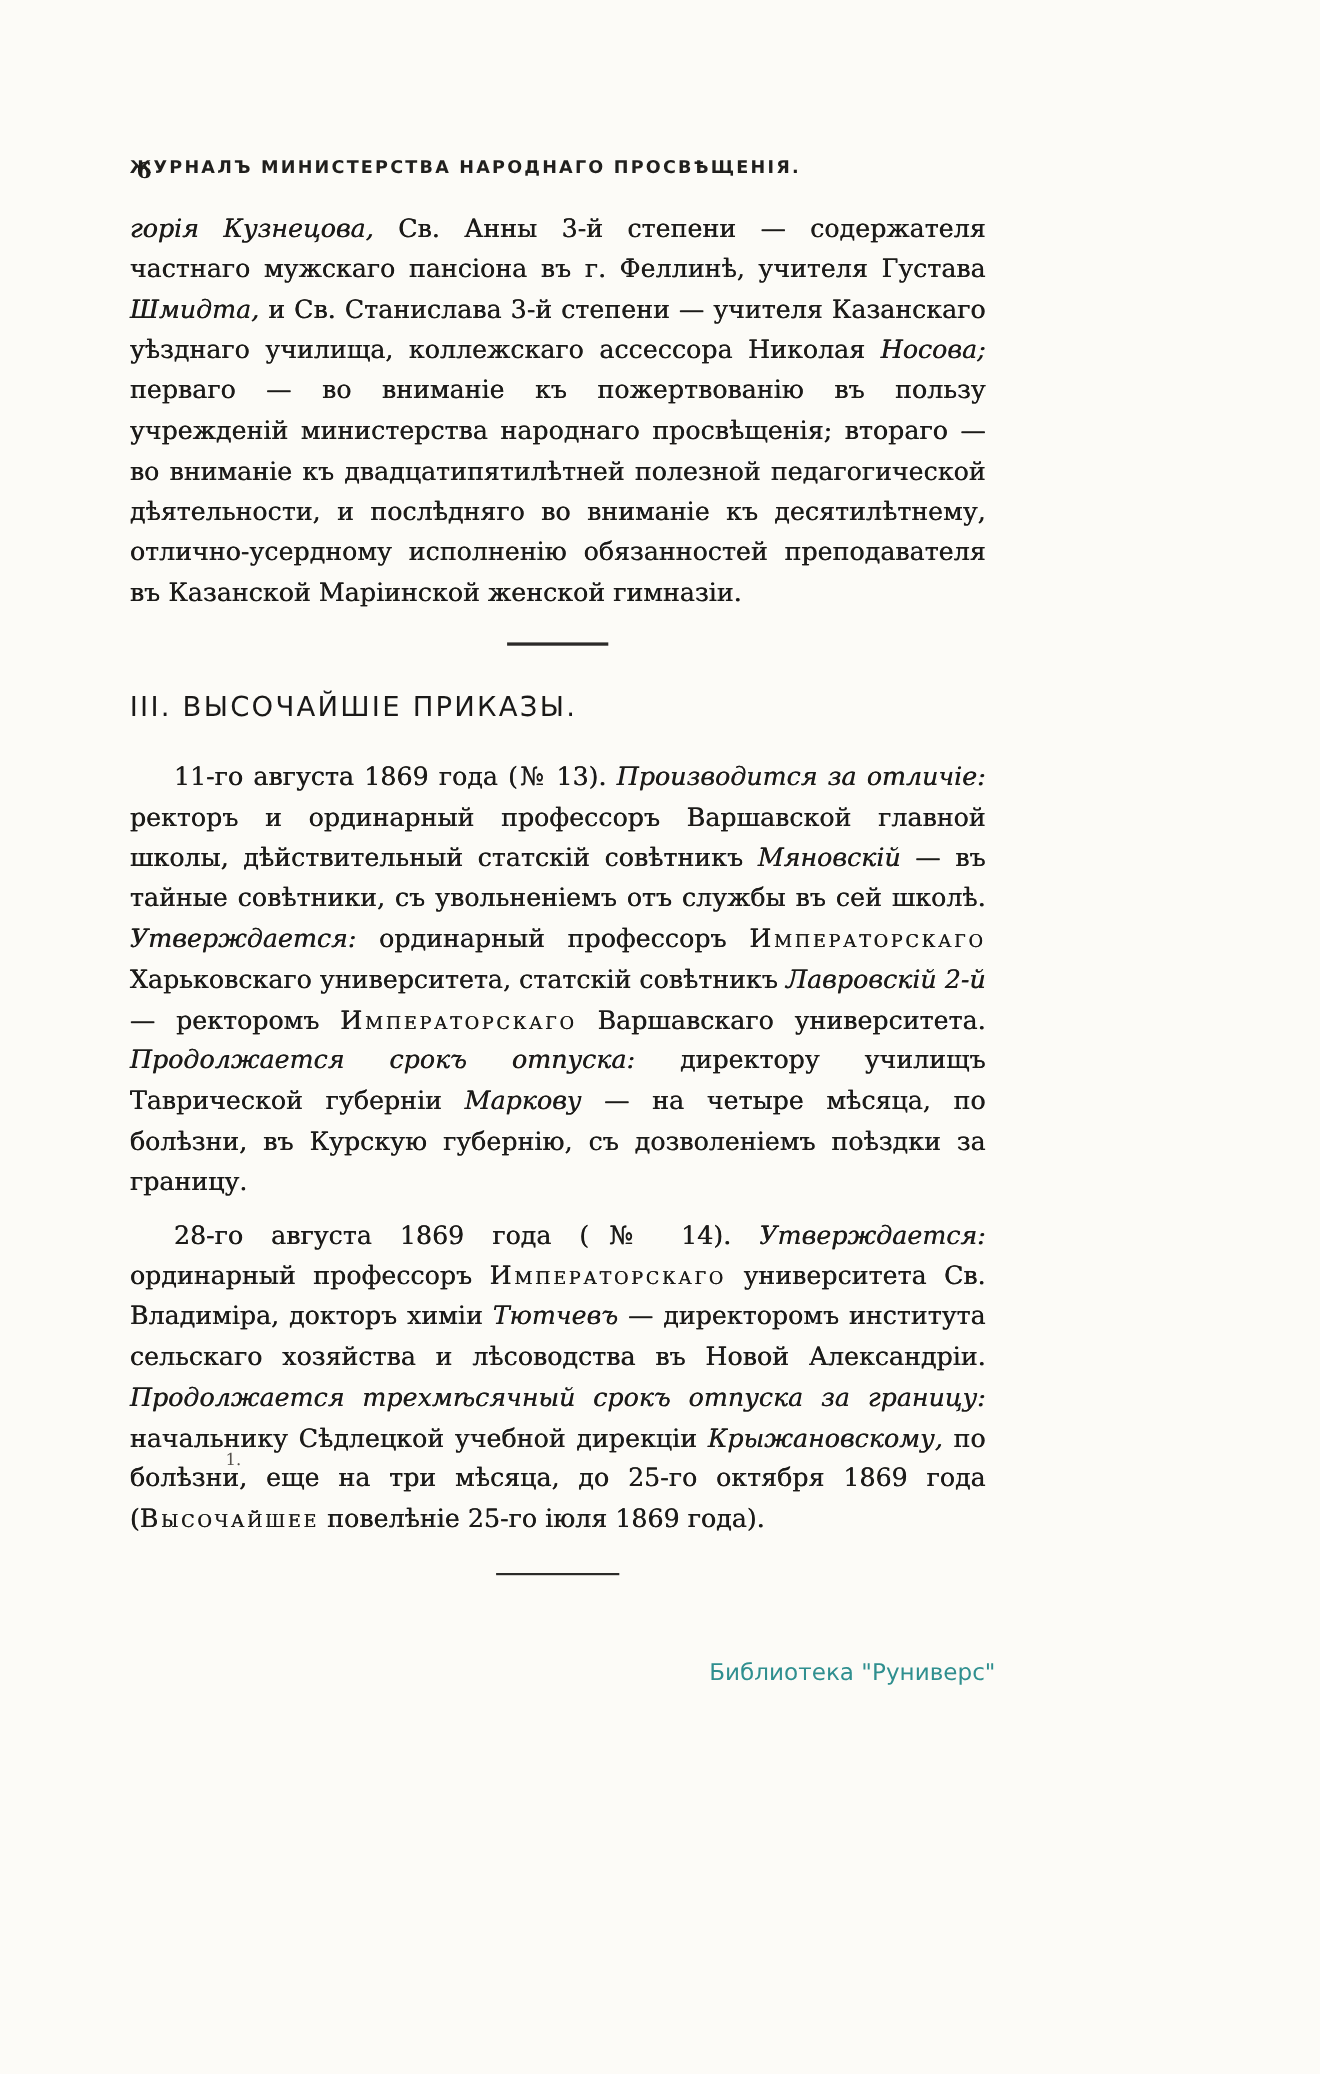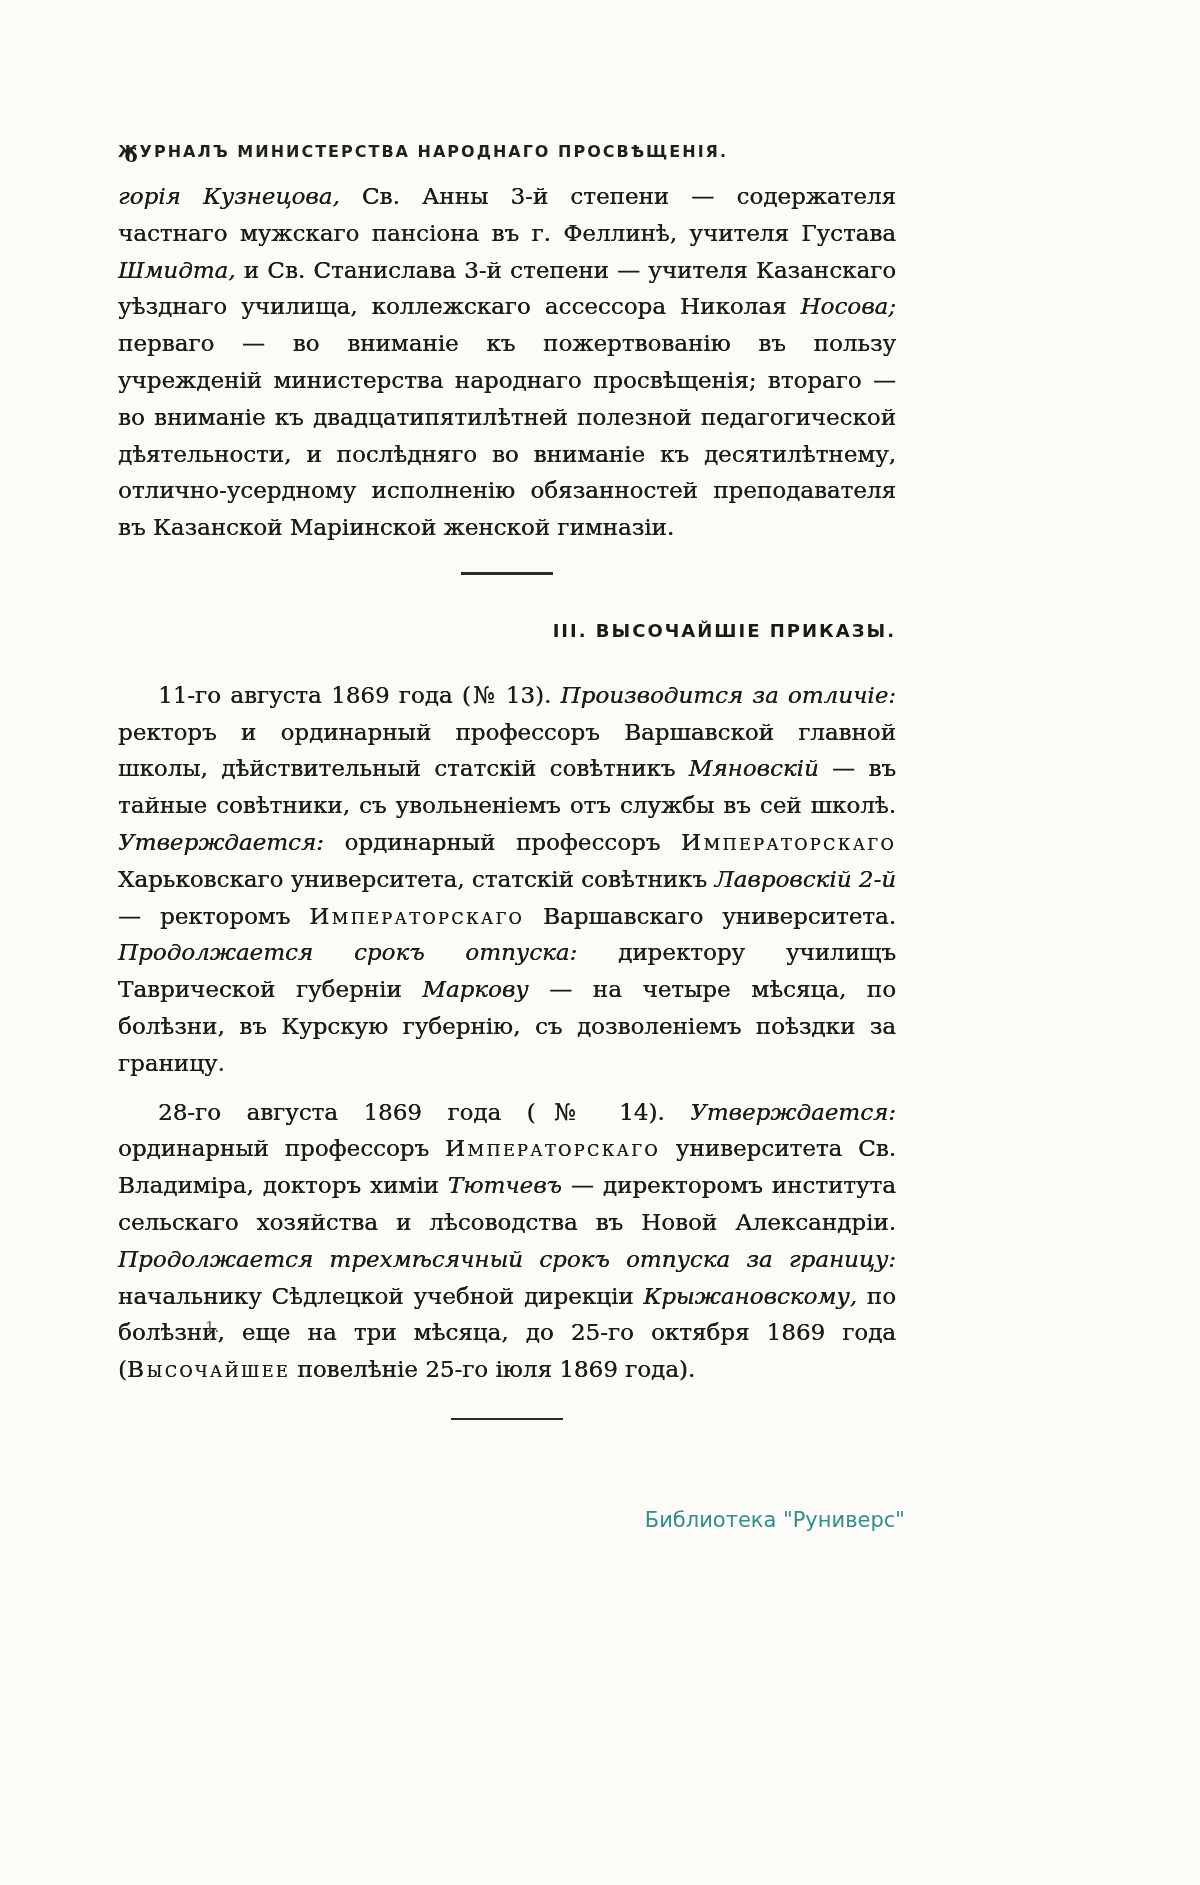--- a/index.html
+++ b/index.html
@@ -37,37 +37,37 @@
     text-align: left;
     font-family: "DejaVu Sans", sans-serif;
     font-size: 16px;
     font-weight: bold;
     letter-spacing: 2px;
     color: #201f1d;
   }
   
   .text-block {
     position: absolute;
-    top: 178px;
+    top: 190px;
     left: 118px;
     width: 778px;
     font-size: 23px;
     line-height: 36.8px;
     text-align: justify;
     text-shadow: 0.3px 0 0 currentColor; 
   }
   .para { margin: 0; }
   .para.indent { text-indent: 40px; margin-top: 12px; }
   .seg-italic { font-style: italic; }
   .seg-spaced { font-variant: small-caps; letter-spacing: 2.5px; }
   .section-heading {
     font-family: "DejaVu Sans", sans-serif;
-    font-size: 18px;
-    font-weight: bold;
-    text-align: right;
+    font-size: 25px;
+    font-weight: normal;
+    text-align: left;
     letter-spacing: 2px;
     margin: 38px 0 27px 0;
     text-indent: 0;
     text-shadow: none;
     color: #1a1918;
   }
   .divider {
     width: 92px;
     margin: 26px auto 0 auto;
     border: 0;

